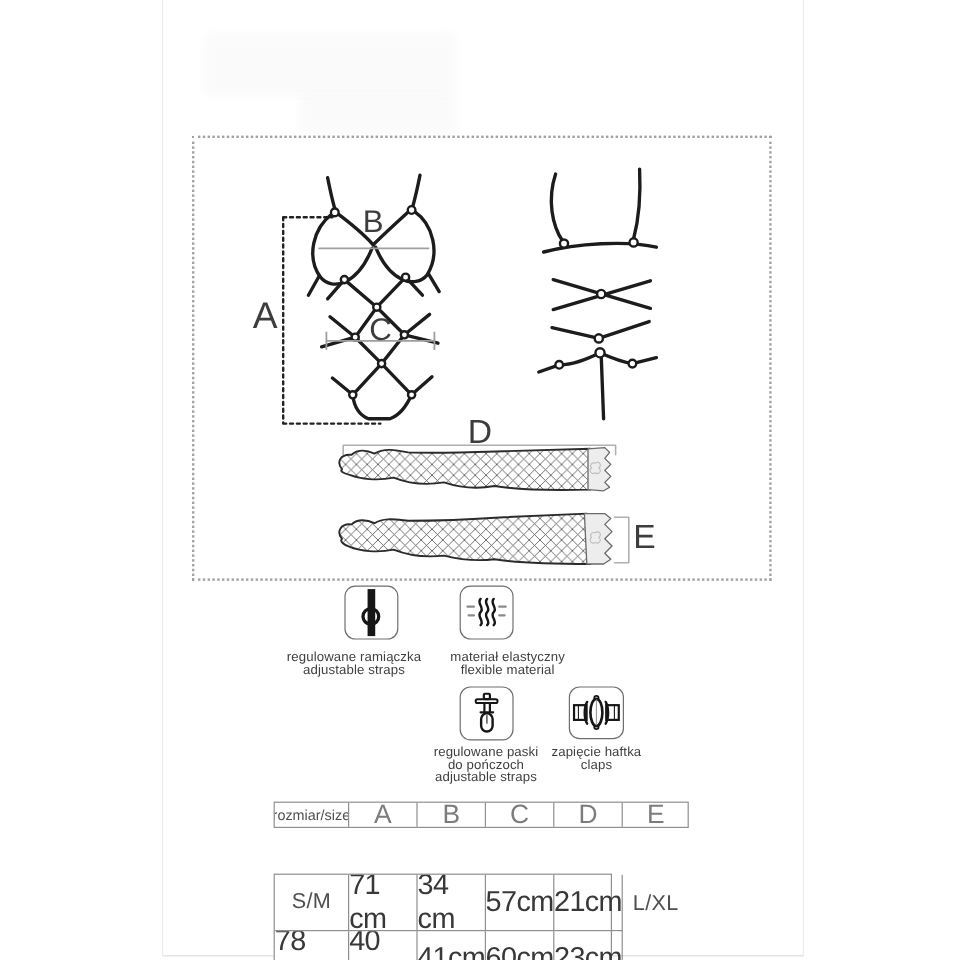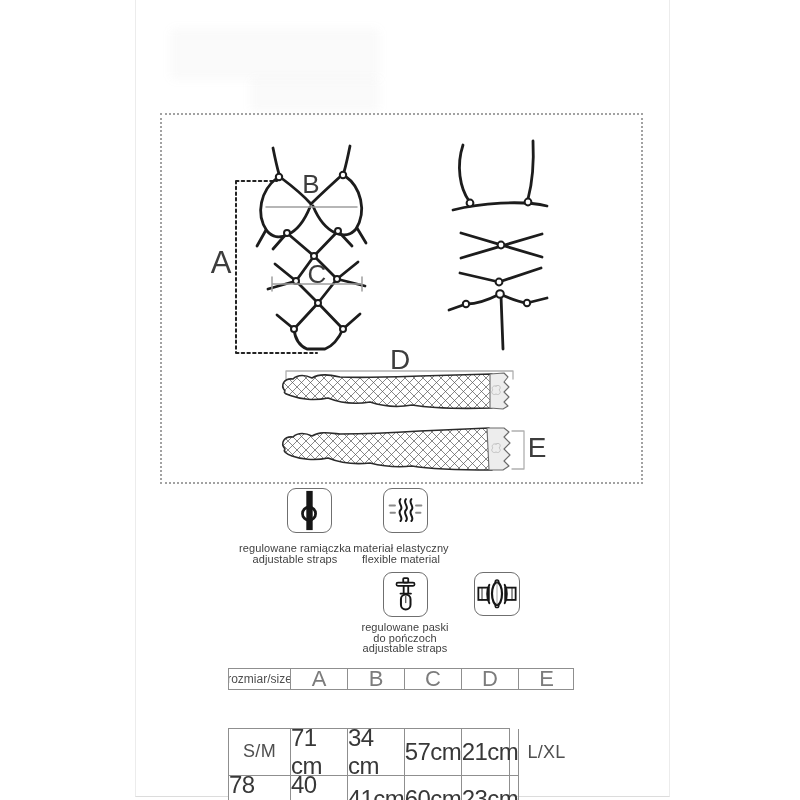--- a/index.html
+++ b/index.html
@@ -19,21 +19,21 @@
   .lblB{left:293px;top:171px;width:36px;font-size:26px;}
   .lblC{left:299px;top:261px;width:36px;font-size:26px;}
   .lblD{left:382px;top:346px;width:36px;font-size:28px;}
   .lblE{left:519px;top:434px;width:36px;font-size:28px;}
   .icon-box{width:45px;height:45px;border:1.6px solid #6f6f6f;border-radius:9px;
             box-sizing:border-box;background:#fff;display:flex;align-items:center;justify-content:center;}
   .ib1{left:287px;top:488px;} .ib2{left:383px;top:488px;}
   .ib3{left:383px;top:572px;} .ib4{left:474px;top:572px;width:46px;height:44px;}
   .caption{position:absolute;width:150px;text-align:center;font-size:11px;line-height:10.5px;
            color:#3f3f3f;white-space:pre-line;letter-spacing:0.1px;}
-  .cap1{left:220px;top:543px;} .cap2{left:326px;top:543px;}
+  .cap1{left:220px;top:543px;} .cap2{left:348px;top:543px;}
   .cap3{left:330px;top:622px;} .cap4{left:422px;top:622px;}
   .tbl{box-sizing:border-box;border:1.4px solid #8f8f8f;display:grid;
        grid-template-columns:62px 57px 57px 57px 57px 55px;background:#fff;}
   .tbl-head{left:228px;top:668px;width:346px;height:22px;}
   .tbl-body{left:228px;top:692px;width:282px;height:95px;grid-template-rows:1fr 1fr;margin-top:36px;}
   .cell{display:flex;align-items:center;justify-content:center;box-sizing:border-box;
         border-right:1.4px solid #8f8f8f;overflow:hidden;}
   .cell:nth-child(6n){border-right:none;}
   .tbl-body .cell.r1{border-bottom:1.4px solid #8f8f8f;}
   .hd-small{font-size:12px;color:#4f4f4f;}
@@ -184,20 +184,22 @@
     </svg>
   </div>
 
   <div class="caption cap1">regulowane ramiączka
 adjustable straps</div>
   <div class="caption cap2">materiał elastyczny
 flexible material</div>
   <div class="caption cap3">regulowane paski
 do pończoch
 adjustable straps</div>
+  <div class="caption cap4">zapięcie haftka
+claps</div>
 
   <div class="abs tbl tbl-head">
     <div class="cell">
         <span class="hd-small">rozmiar/size</span>
       </div>
     <div class="cell">
         <span class="hd-letter">A</span>
       </div>
     <div class="cell">
         <span class="hd-letter">B</span>

